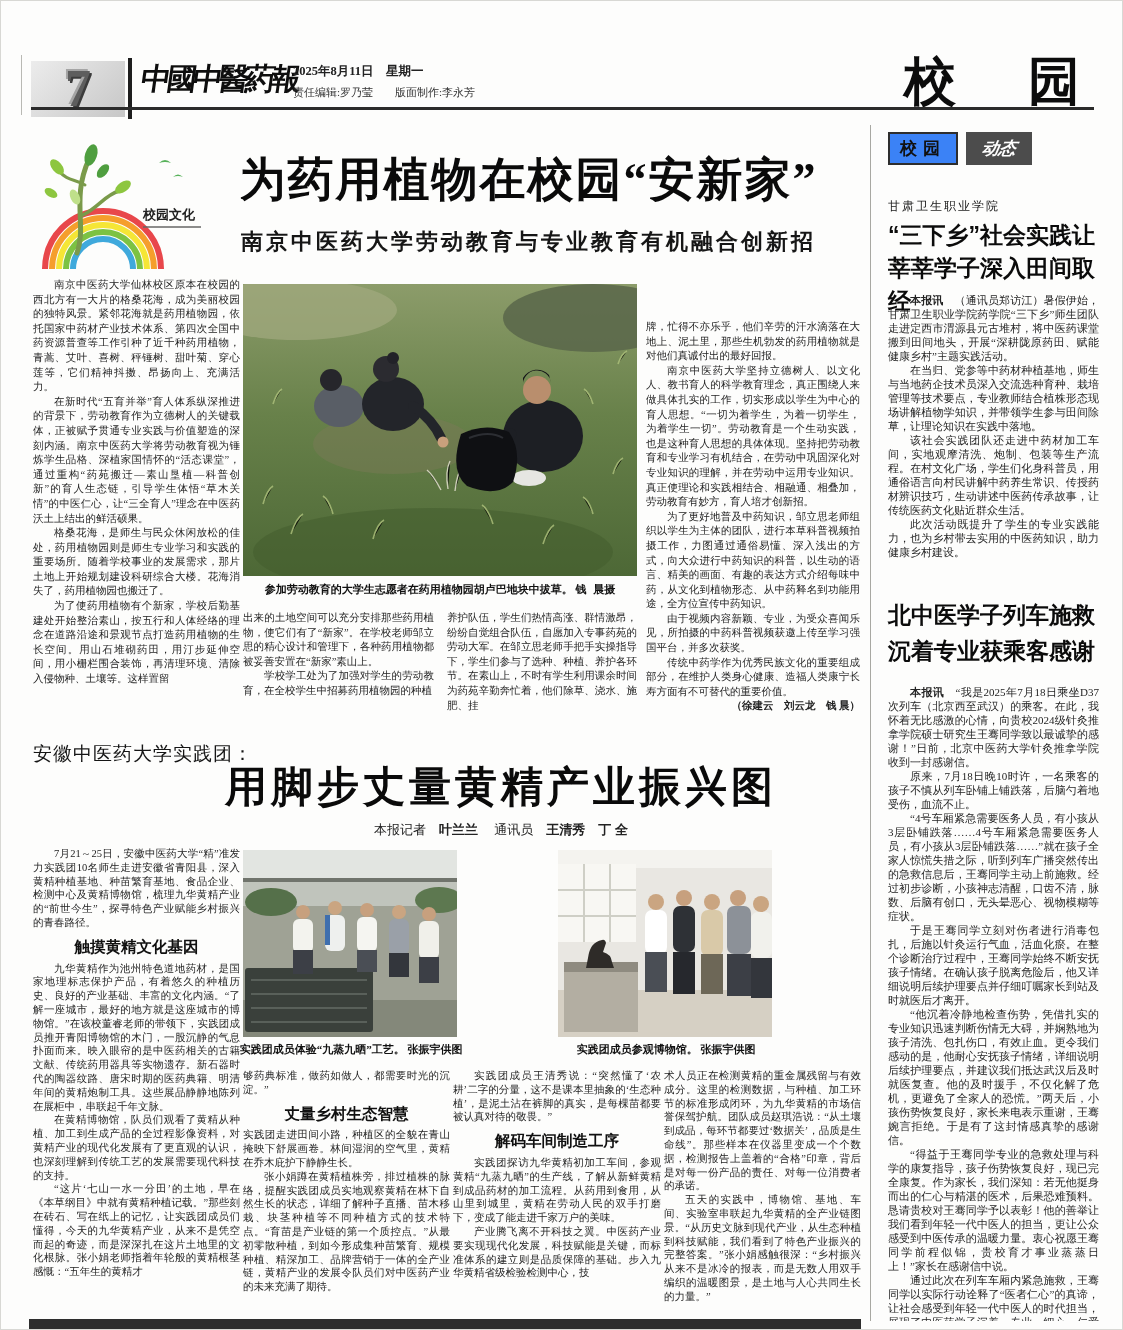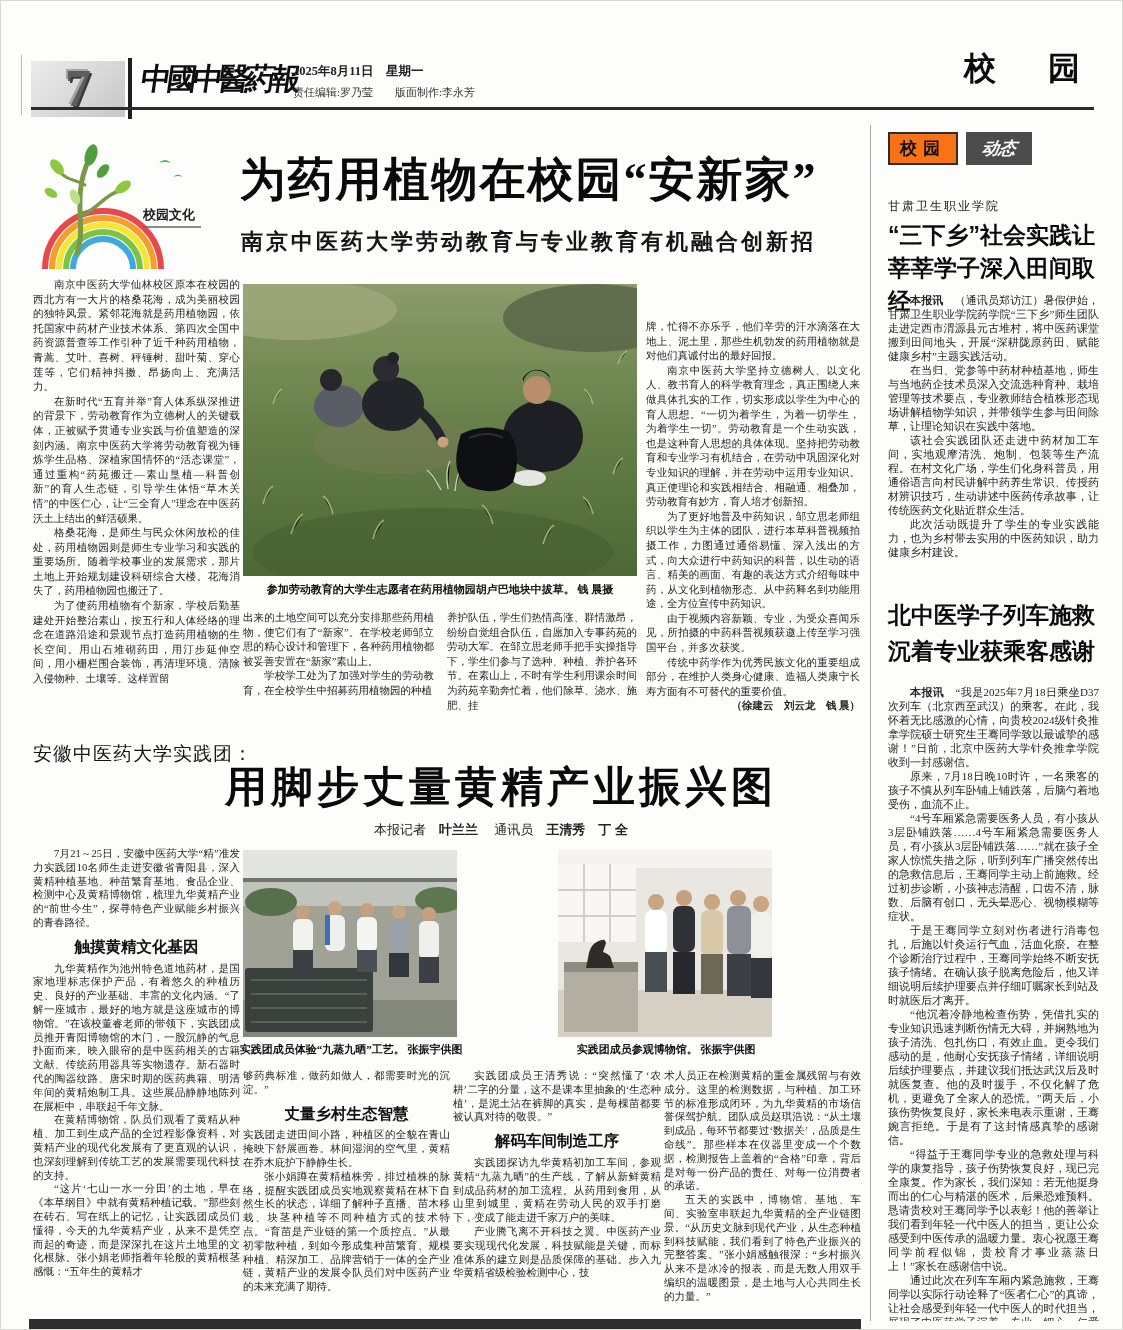--- a/index.html
+++ b/index.html
@@ -12,45 +12,45 @@
   .edgeline{width:1px;background:#b9b9b4;}
   .numbox{width:94px;height:56px;background:linear-gradient(135deg,#ececec,#c7c7c7);
           display:flex;align-items:center;justify-content:center;}
   .numbox span{font-size:52px;font-weight:bold;color:#5e5e5e;
                text-shadow:-2px -2px 0 #a5a5a5,2px 2px 0 #3c3c3c;line-height:1;}
   .numbar{width:4px;background:#1e1e1e;}
   .masthead{font-size:30px;font-weight:900;letter-spacing:-4px;transform:skewX(-8deg);
             color:#0e0e0e;white-space:nowrap;}
   .hdate{font-size:12.5px;font-weight:bold;color:#222;}
   .heditors{font-size:11px;color:#333;}
-  .section-title{font-size:32px;font-weight:900;letter-spacing:10px;color:#0c0c0c;white-space:nowrap;}
+  .section-title{font-size:52px;font-weight:900;letter-spacing:10px;color:#0c0c0c;white-space:nowrap;}
   .hrule{height:3px;background:#2b2b2b;}
   .vdivider{width:1px;background:#a8a8a2;}
 
   
   .bodytext{font-size:10.5px;line-height:14.6px;text-align:justify;color:#242424;}
   .bodytext p{margin:0;text-indent:2em;}
   .cont p:first-child{text-indent:0;}
   .lead{font-weight:bold;font-family:"Liberation Sans",sans-serif;}
   .subhead{font-family:"Liberation Sans",sans-serif;font-weight:bold;font-size:15.5px;
            text-align:center;margin:10px 0 8px;color:#101010;text-indent:0;}
   .sigline{text-align:right;font-weight:bold;text-indent:0 !important;margin-top:2px;}
 
   
   .a1-title{font-size:46px;font-weight:900;letter-spacing:2px;text-align:center;
             color:#0a0a0a;white-space:nowrap;}
   .a1-subtitle{font-size:22px;font-weight:600;letter-spacing:3px;text-align:center;color:#161616;}
   .caption{font-size:11px;font-weight:bold;text-align:center;color:#111;}
-  .caption b{font-family:Liberation Serif, serif;}
+  .caption b{font-family:Liberation Mono, monospace;}
   .photo-frame{display:block;}
 
   
   .tagrow{display:flex;align-items:stretch;gap:8px;}
   .tag-campus{border:2.5px solid #2e2e2e;padding:3px 10px;font-size:17px;font-weight:800;
-              letter-spacing:6px;color:#111;background:#f97316;}
+              letter-spacing:6px;color:#111;background:#3b82f6;}
   .tag-dyn{background:#4c4c4c;color:#fff;padding:3px 16px;font-size:17px;font-weight:800;
            display:flex;align-items:center;}
   .tag-dyn span{transform:skewX(-10deg);font-style:italic;}
   .side-kicker{font-size:12px;letter-spacing:2px;color:#1a1a1a;}
   .side-title{font-family:"Liberation Sans",sans-serif;font-size:23px;font-weight:800;
               line-height:33px;color:#0b0b0b;}
   .sidetext{font-size:11px;line-height:14px;}
 
   
   .a2-kicker{font-size:19px;letter-spacing:1px;color:#151515;}

